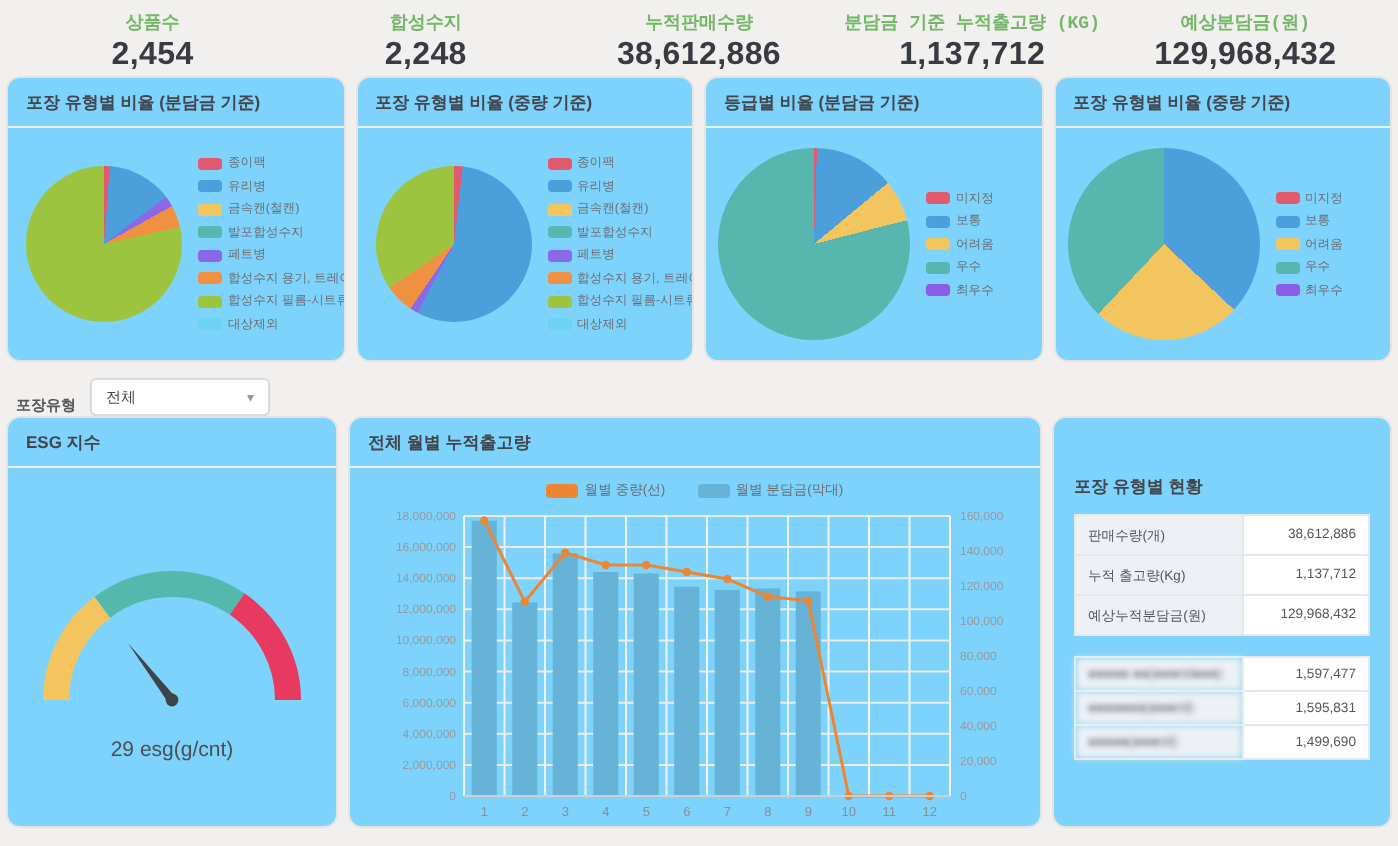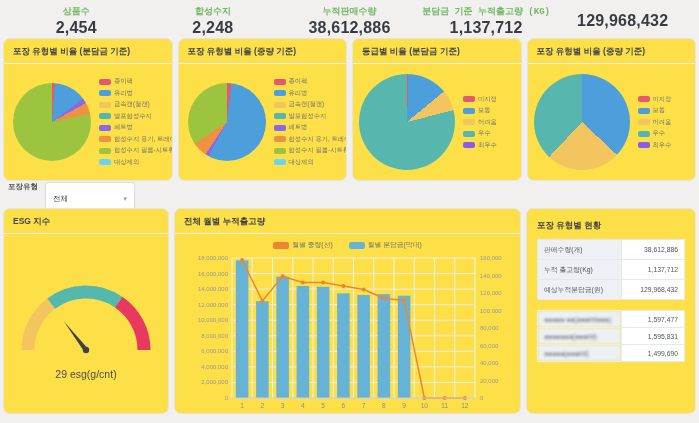--- a/index.html
+++ b/index.html
@@ -4,47 +4,47 @@
 <style>
   * { box-sizing: border-box; margin: 0; padding: 0; }
   html,body { width: 699px; height: 423px; }
   body { background:#f1f0ee; font-family:"Liberation Sans", sans-serif; overflow:hidden; }
 
   .kpi-row{display:flex;align-items:center;height:38px;padding:3px 8px 0;}
   .kpi{flex:1;text-align:center;}
   .kpi-label{font-size:9px;font-weight:bold;color:#74b768;display:block;margin-bottom:1px;font-family:Liberation Mono, monospace;}
   .kpi-value{font-size:16px;font-weight:bold;color:#383c42;letter-spacing:.2px;}
 
-  .card{background:#fde047;border:1px solid #e5e4e1;border-radius:7px;overflow:hidden;}
+  .card{background:#7dd3fc;border:1px solid #e5e4e1;border-radius:7px;overflow:hidden;}
   .card-title{display:block;padding:7px 9px 5px;font-size:8.5px;font-weight:bold;color:#42464c;border-bottom:1px solid #efefed;}
 
   .pie-row{display:grid;grid-template-columns:repeat(4,1fr);gap:5px;padding:0 3px;height:143px;}
   .pie-body{display:flex;align-items:center;gap:8px;padding:8px 6px;height:calc(100% - 25px);}
   .pie{border-radius:50%;flex:none;}
   .pie-row .card:nth-child(-n+2) .pie{width:78px;height:78px;margin-left:3px;}
   .pie-row .card:nth-child(n+3) .pie{width:96px;height:96px;}
   .legend{display:flex;flex-direction:column;gap:2.5px;}
   .legend-item{display:flex;align-items:center;gap:3px;cursor:pointer;}
   .legend-swatch{width:12px;height:6px;border-radius:2px;flex:none;}
   .legend-label{font-size:6.3px;color:#6a6e74;white-space:nowrap;}
 
-  .filter-row{display:flex;align-items:flex-start;gap:7px;height:26px;padding:0 8px;margin-top:1px;}
+  .filter-row{display:flex;align-items:flex-end;gap:7px;height:26px;padding:0 8px;margin-top:1px;}
   .filter-label{font-size:7.5px;color:#555;font-weight:bold;}
-  .filter-select{width:90px;height:34px;background:#fff;border:1px solid #dcdbd8;border-radius:3px;display:flex;align-items:center;justify-content:space-between;padding:0 7px;font-size:7.5px;color:#444;cursor:pointer;}
+  .filter-select{width:90px;height:19px;background:#fff;border:1px solid #dcdbd8;border-radius:3px;display:flex;align-items:center;justify-content:space-between;padding:0 7px;font-size:7.5px;color:#444;cursor:pointer;}
   .caret{color:#999;font-size:7px;}
 
   .bottom-row{display:grid;grid-template-columns:166px 347px 1fr;gap:5px;padding:0 3px;height:206px;}
   .esg-body{display:flex;flex-direction:column;align-items:center;padding-top:16px;}
   .esg-value{font-size:10.5px;color:#4a4e54;margin-top:2px;}
 
   .chart-legend{display:flex;justify-content:center;gap:16px;padding:6px 0 0;}
   .chart-legend .legend-swatch{width:16px;height:7px;}
   .chart-legend .legend-label{font-size:6.8px;}
 
-  .panel-body{padding:7px 10px;}
+  .panel-body{padding:25px 10px;}
   .panel-title{font-size:8.5px;font-weight:bold;color:#42464c;display:block;margin:4px 0 7px;}
   table.mini{width:100%;border-collapse:collapse;margin-bottom:10px;}
   table.mini td{border:1px solid #e6e9ec;font-size:6.8px;padding:4.5px 6px;color:#52565c;}
   td.cell-label{background:#edf1f5;width:57%;}
   td.cell-value{text-align:right;color:#3b3f45;background:#fff;}
   .redacted{filter:blur(1.6px);}
 </style>
 </head>
 <body>
 
@@ -63,20 +63,21 @@
     <span class="kpi-label">누적판매수량</span>
     <span class="kpi-value">38,612,886</span>
   </div>
 
   <div class="kpi">
     <span class="kpi-label">분담금 기준 누적출고량 (KG)</span>
     <span class="kpi-value">1,137,712</span>
   </div>
 
   <div class="kpi">
+    <span class="kpi-label">예상분담금(원)</span>
     <span class="kpi-value">129,968,432</span>
   </div>
 </div>
 
 <div class="pie-row">
   <div class="card">
     <span class="card-title">포장 유형별 비율 (분담금 기준)</span>
     <div class="pie-body">
       <div class="pie" style="background: conic-gradient(rgb(226, 90, 110) 0%, rgb(226, 90, 110) 1.2%, rgb(77, 159, 219) 1.2%, rgb(77, 159, 219) 14.7%, rgb(138, 104, 232) 14.7%, rgb(138, 104, 232) 16.9%, rgb(239, 145, 64) 16.9%, rgb(239, 145, 64) 21.5%, rgb(156, 196, 62) 21.5%, rgb(156, 196, 62) 100%);"></div>
       <div class="legend">

